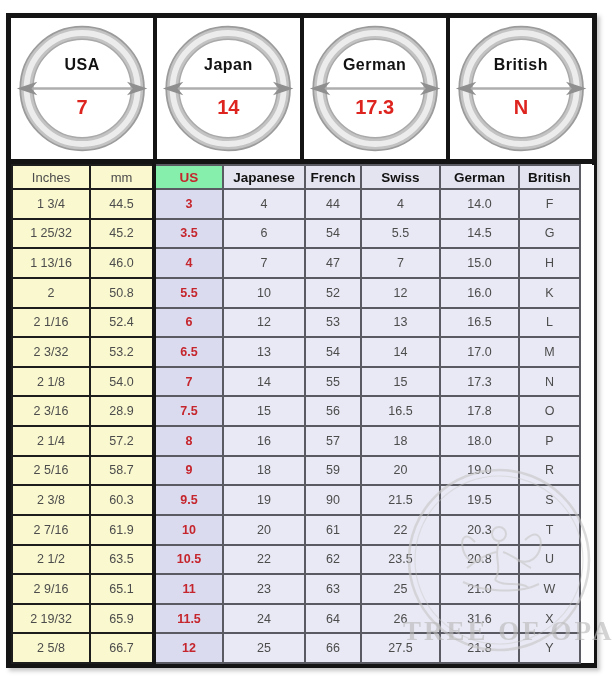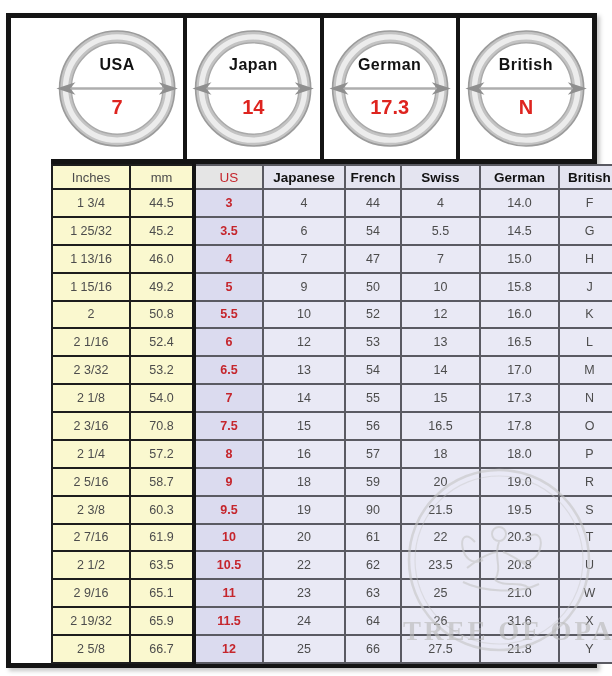--- a/index.html
+++ b/index.html
@@ -4,21 +4,20 @@
 <style>
   * { margin:0; padding:0; box-sizing:border-box; }
   body { background:#ffffff; font-family:"Liberation Sans", sans-serif; }
   .canvas { position:relative; width:612px; height:676px; background:#ffffff; overflow:hidden; }
 
   .frame {
     position:absolute; left:6px; top:13px; width:591px; height:655px;
     border:5px solid #141414;
     box-shadow:3px 3px 4px rgba(130,130,130,.45);
     background:#ffffff;
-    padding-left:40px;
   }
 
   
   .rings-row { display:flex; height:146px; border-bottom:5px solid #141414; background:#fff; }
   .ring-cell { position:relative; flex:1 1 0; border-right:4px solid #141414; overflow:hidden; }
   .ring-cell:last-child { border-right:none; }
   .ring-art { position:absolute; left:0; top:0; width:100%; height:100%; }
   .ring-country {
     position:absolute; left:0; top:38px; width:100%; text-align:center;
     font-size:16px; font-weight:bold; color:#121212; letter-spacing:.5px;
@@ -47,22 +46,22 @@
   .col-inches, .col-mm { background:#faf8cf; border:2px solid #1d1d1d; }
   .sub-inches, .sub-mm {
     background:#faf8cf; border:2px solid #1d1d1d;
     font-weight:normal; font-size:13px; color:#4c4c4c;margin-top:44px;
   }
   .col-us {
     background:#dbdbef; border:2px solid #5a5a62; border-left:4px solid #141414;
     color:#c5252c; font-weight:bold;
   }
   .sub-us {
-    background:#e5e5e5; border:2px solid #5a5a62; border-left:4px solid #141414;
-    color:#c5252c; font-weight:normal; font-size:13.5px;
+    background:#86efac; border:2px solid #5a5a62; border-left:4px solid #141414;
+    color:#c5252c; font-weight:bold; font-size:13.5px;
   }
   .col-conv { background:#e9e9f5; border:2px solid #5a5a62; }
   .sub-conv {
     background:#e4e4f0; border:2px solid #5a5a62;
     color:#121212; font-weight:bold; font-size:13.5px;margin-left:32px;
   }
   .col-gap { background:#fdfdfd; border:none; border-left:2px solid #5a5a62; }
 
   
   .watermark { position:absolute; left:403px; top:464px; width:215px; height:212px;
@@ -199,31 +198,20 @@
             <td class="col-mm">46.0</td>
             <td class="col-us">4</td>
             <td class="col-conv">7</td>
             <td class="col-conv">47</td>
             <td class="col-conv">7</td>
             <td class="col-conv">15.0</td>
             <td class="col-conv">H</td>
             <td class="col-gap"></td>
           </tr>
           <tr>
-            <td class="col-inches">1 15/16</td>
-            <td class="col-mm">49.2</td>
-            <td class="col-us">5</td>
-            <td class="col-conv">9</td>
-            <td class="col-conv">50</td>
-            <td class="col-conv">10</td>
-            <td class="col-conv">15.8</td>
-            <td class="col-conv">J</td>
-            <td class="col-gap"></td>
-          </tr>
-          <tr>
             <td class="col-inches">2</td>
             <td class="col-mm">50.8</td>
             <td class="col-us">5.5</td>
             <td class="col-conv">10</td>
             <td class="col-conv">52</td>
             <td class="col-conv">12</td>
             <td class="col-conv">16.0</td>
             <td class="col-conv">K</td>
             <td class="col-gap"></td>
           </tr>
@@ -255,21 +243,21 @@
             <td class="col-us">7</td>
             <td class="col-conv">14</td>
             <td class="col-conv">55</td>
             <td class="col-conv">15</td>
             <td class="col-conv">17.3</td>
             <td class="col-conv">N</td>
             <td class="col-gap"></td>
           </tr>
           <tr>
             <td class="col-inches">2 3/16</td>
-            <td class="col-mm">70.8</td>
+            <td class="col-mm">28.9</td>
             <td class="col-us">7.5</td>
             <td class="col-conv">15</td>
             <td class="col-conv">56</td>
             <td class="col-conv">16.5</td>
             <td class="col-conv">17.8</td>
             <td class="col-conv">O</td>
             <td class="col-gap"></td>
           </tr>
           <tr>
             <td class="col-inches">2 1/4</td>

